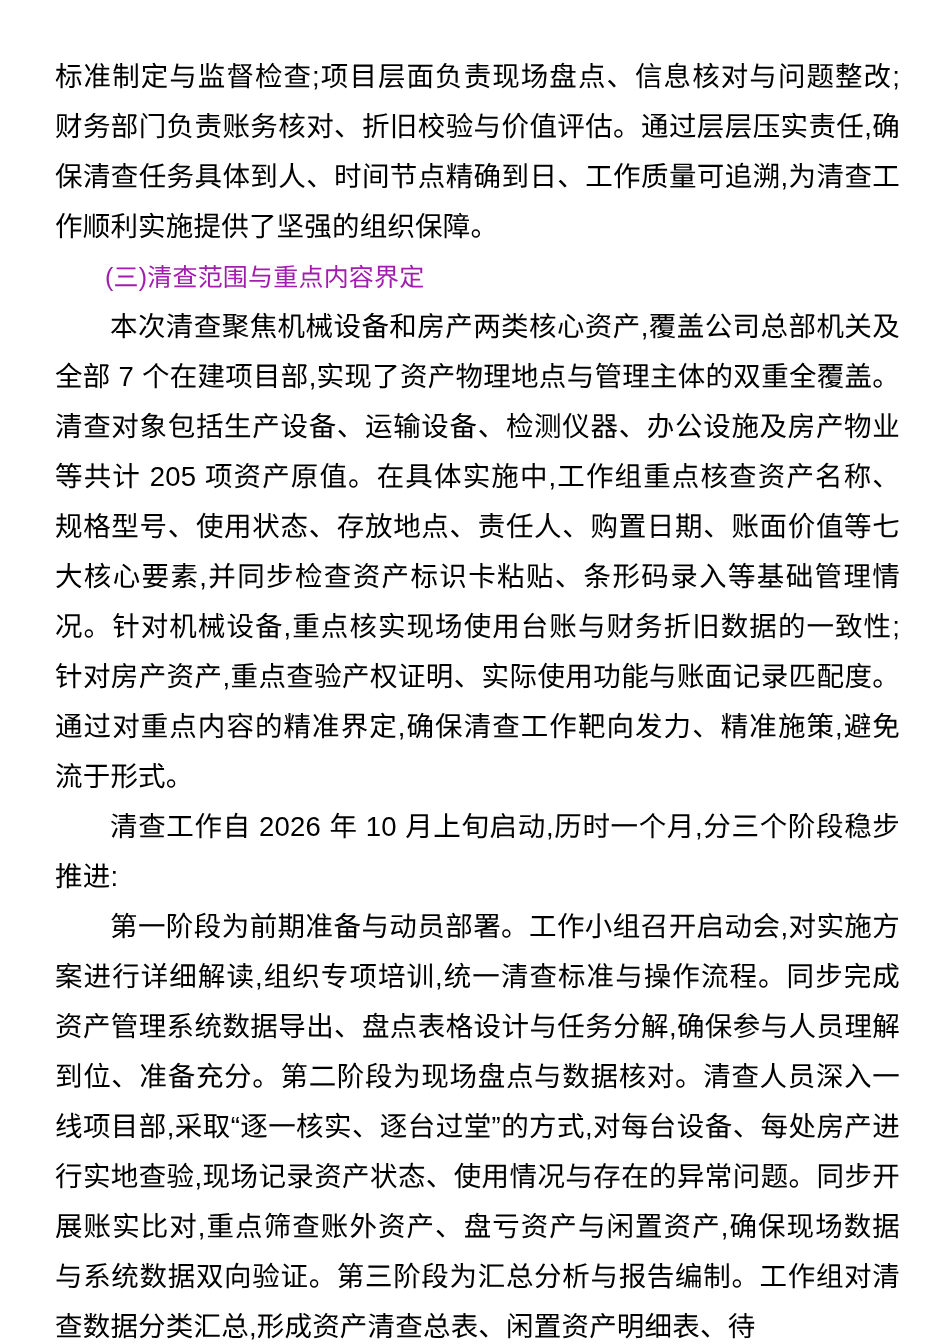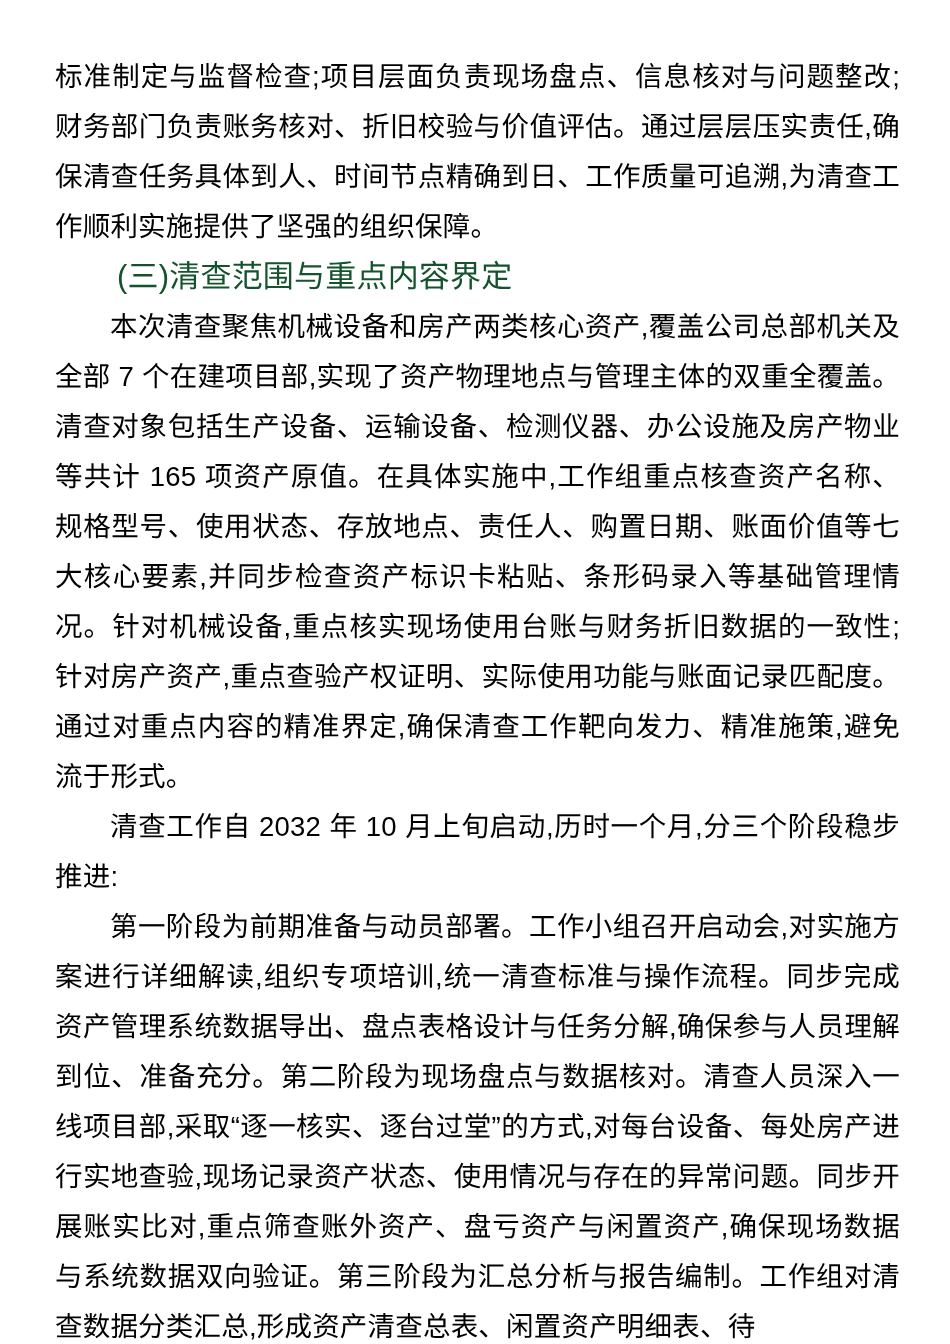--- a/index.html
+++ b/index.html
@@ -40,23 +40,23 @@
   }
 
   
   .para.continued {
     text-indent: 0;
   }
 
   
   .heading {
     font-family: "Liberation Sans", "DejaVu Sans", sans-serif;
-    font-size: 31px;
+    font-size: 25px;
     line-height: 50px;
-    color: #14532d;
+    color: #a21caf;
     text-align: left;
     text-indent: 2em;
     margin: 0;
     letter-spacing: 0.2px;
     -webkit-font-smoothing: antialiased;
   }
 
   
   .para.truncated {
     text-align: justify;
@@ -65,21 +65,21 @@
 </head>
 <body>
 
 <div class="page">
   <div class="text-column">
 
     <p class="para continued">标准制定与监督检查;项目层面负责现场盘点、信息核对与问题整改;财务部门负责账务核对、折旧校验与价值评估。通过层层压实责任,确保清查任务具体到人、时间节点精确到日、工作质量可追溯,为清查工作顺利实施提供了坚强的组织保障。</p>
 
     <p class="heading">(三)清查范围与重点内容界定</p>
 
-    <p class="para">本次清查聚焦机械设备和房产两类核心资产,覆盖公司总部机关及全部 7 个在建项目部,实现了资产物理地点与管理主体的双重全覆盖。清查对象包括生产设备、运输设备、检测仪器、办公设施及房产物业等共计 165 项资产原值。在具体实施中,工作组重点核查资产名称、规格型号、使用状态、存放地点、责任人、购置日期、账面价值等七大核心要素,并同步检查资产标识卡粘贴、条形码录入等基础管理情况。针对机械设备,重点核实现场使用台账与财务折旧数据的一致性;针对房产资产,重点查验产权证明、实际使用功能与账面记录匹配度。通过对重点内容的精准界定,确保清查工作靶向发力、精准施策,避免流于形式。</p>
+    <p class="para">本次清查聚焦机械设备和房产两类核心资产,覆盖公司总部机关及全部 7 个在建项目部,实现了资产物理地点与管理主体的双重全覆盖。清查对象包括生产设备、运输设备、检测仪器、办公设施及房产物业等共计 205 项资产原值。在具体实施中,工作组重点核查资产名称、规格型号、使用状态、存放地点、责任人、购置日期、账面价值等七大核心要素,并同步检查资产标识卡粘贴、条形码录入等基础管理情况。针对机械设备,重点核实现场使用台账与财务折旧数据的一致性;针对房产资产,重点查验产权证明、实际使用功能与账面记录匹配度。通过对重点内容的精准界定,确保清查工作靶向发力、精准施策,避免流于形式。</p>
 
 
-    <p class="para">清查工作自 2032 年 10 月上旬启动,历时一个月,分三个阶段稳步推进:</p>
+    <p class="para">清查工作自 2026 年 10 月上旬启动,历时一个月,分三个阶段稳步推进:</p>
 
     <p class="para truncated">第一阶段为前期准备与动员部署。工作小组召开启动会,对实施方案进行详细解读,组织专项培训,统一清查标准与操作流程。同步完成资产管理系统数据导出、盘点表格设计与任务分解,确保参与人员理解到位、准备充分。第二阶段为现场盘点与数据核对。清查人员深入一线项目部,采取“逐一核实、逐台过堂”的方式,对每台设备、每处房产进行实地查验,现场记录资产状态、使用情况与存在的异常问题。同步开展账实比对,重点筛查账外资产、盘亏资产与闲置资产,确保现场数据与系统数据双向验证。第三阶段为汇总分析与报告编制。工作组对清查数据分类汇总,形成资产清查总表、闲置资产明细表、待</p>
 
   </div>
 </div>
 
 </body></html>

